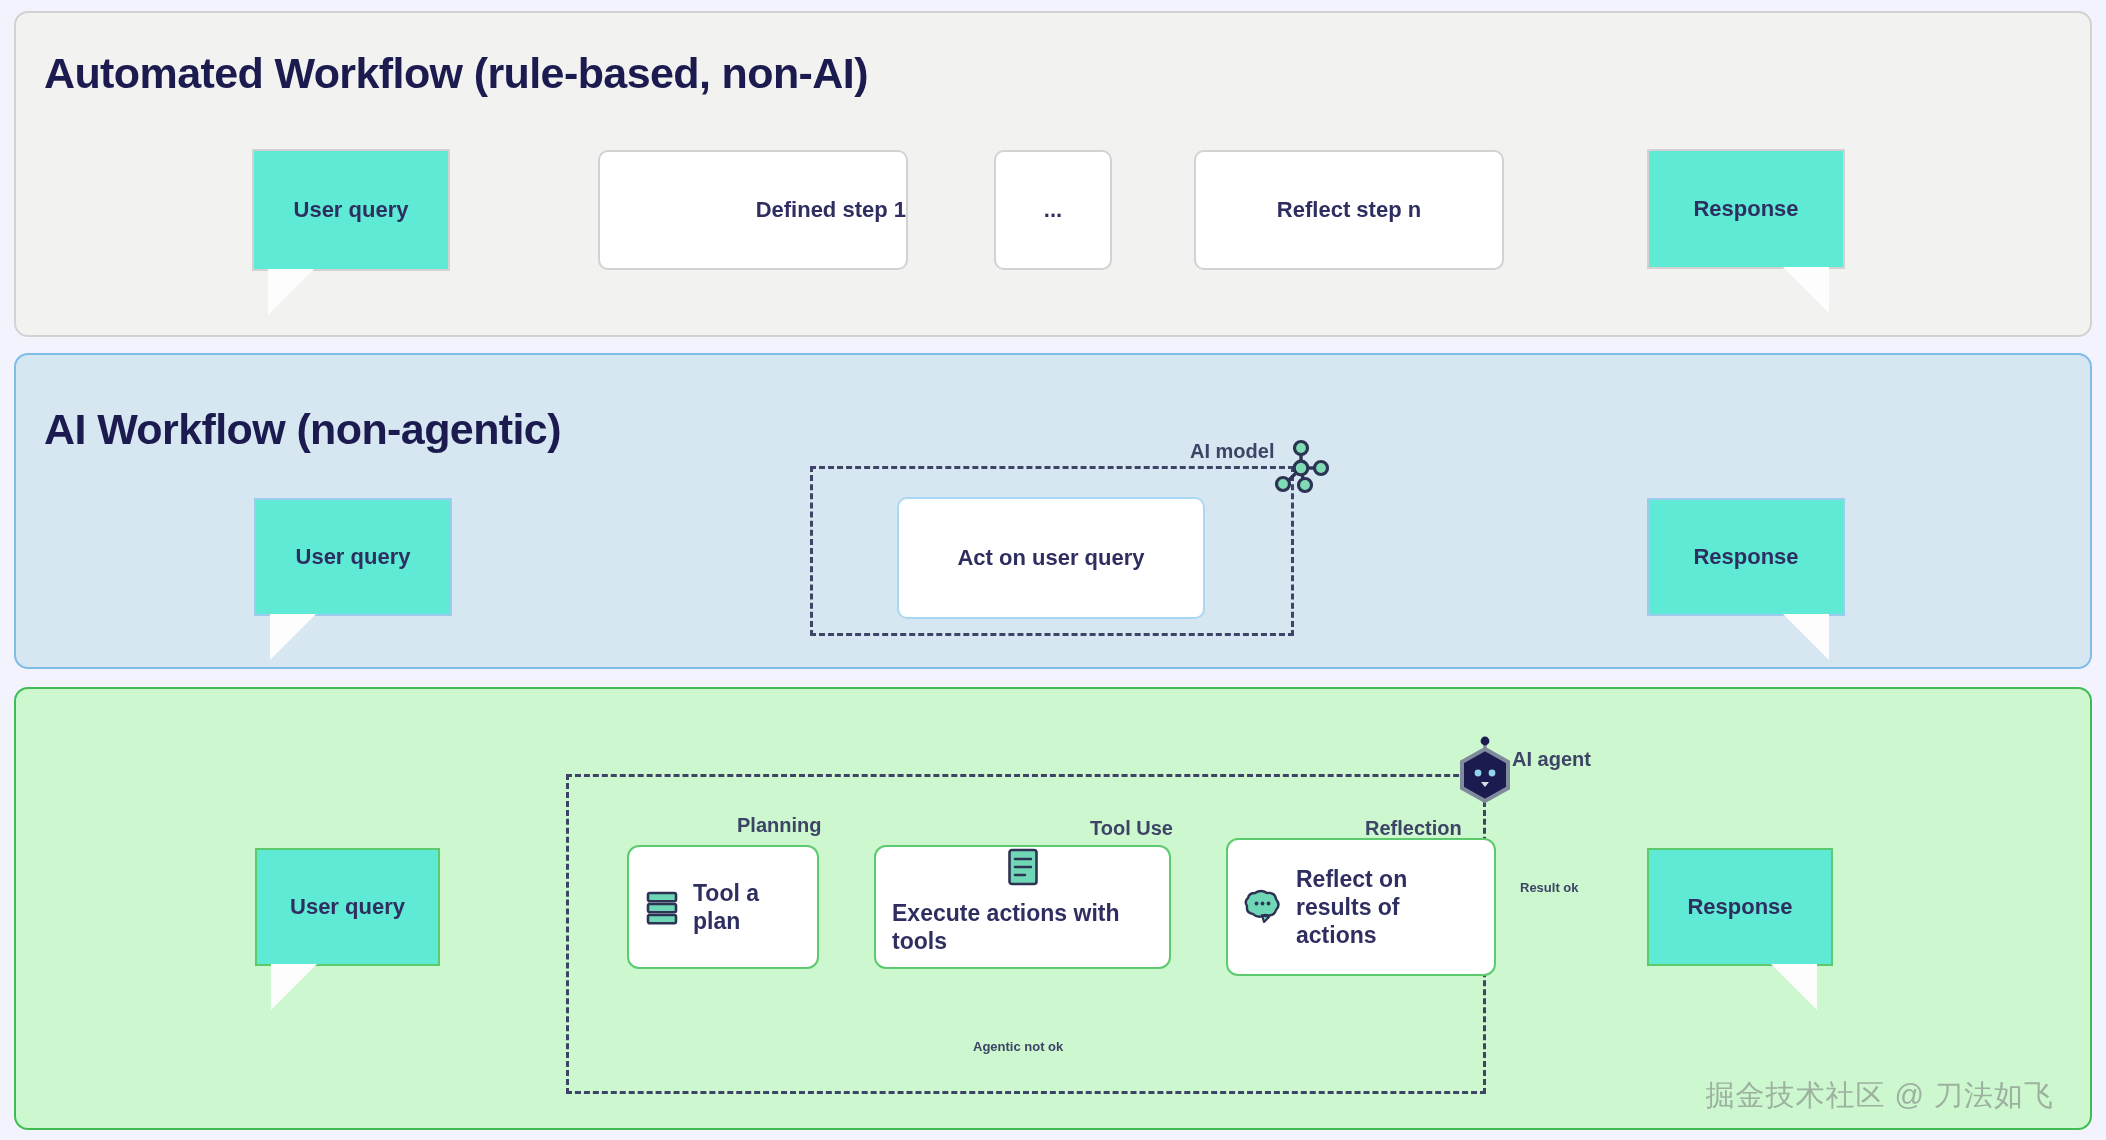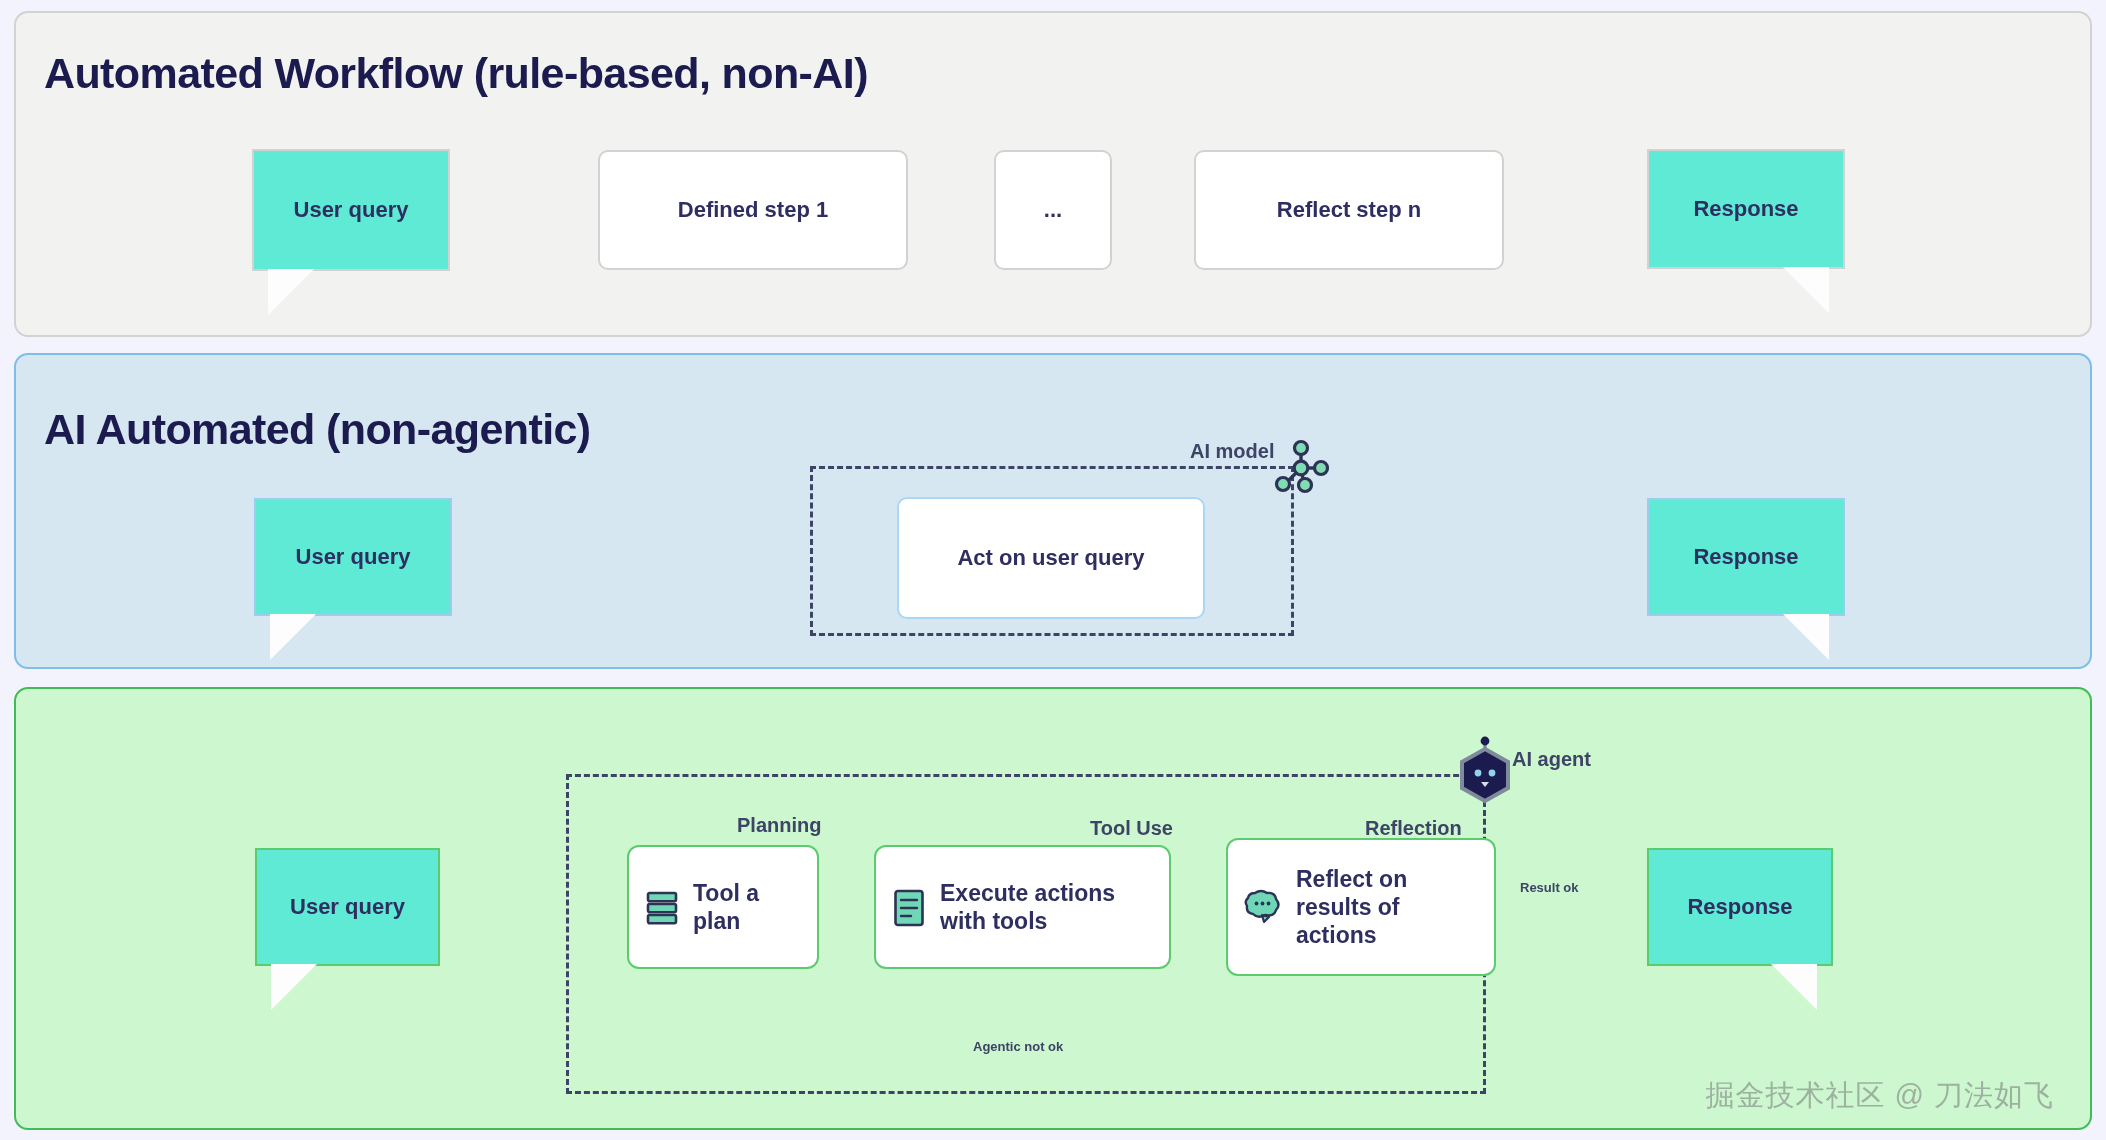--- a/index.html
+++ b/index.html
@@ -223,39 +223,39 @@
   </svg>
 
   <div class="panel" id="panel-automated"></div>
 
   <div class="panel-title" id="title-automated">Automated Workflow (rule-based, non-AI)</div>
 
   <div class="bubble tail-left" style="left:252px; top:149px; width:198px; height:122px; --bc:#d2d2d2; border:2px solid #d2d2d2;">
     <span>User query</span>
   </div>
 
-  <div class="procbox" style="left:598px; top:150px; width:310px; height:120px; border:2px solid #d2d2d2;">
+  <div class="procbox" style="left:598px; top:150px; width:310px; height:120px; border:2px solid #d2d2d2;justify-content:flex-end;">
     <span>Defined step 1</span>
   </div>
 
   <div class="procbox" style="left:994px; top:150px; width:118px; height:120px; border:2px solid #d2d2d2;">
     <span>...</span>
   </div>
 
   <div class="procbox" style="left:1194px; top:150px; width:310px; height:120px; border:2px solid #d2d2d2;">
     <span>Reflect step n</span>
   </div>
 
   <div class="bubble tail-right" style="left:1647px; top:149px; width:198px; height:120px; --bc:#d2d2d2; border:2px solid #d2d2d2;">
     <span>Response</span>
   </div>
 
   <div class="panel" id="panel-aiworkflow"></div>
 
-  <div class="panel-title" id="title-aiworkflow" style="top:405px;">AI Automated (non-agentic)</div>
+  <div class="panel-title" id="title-aiworkflow" style="top:405px;">AI Workflow (non-agentic)</div>
 
   <div class="bubble tail-left" style="left:254px; top:498px; width:198px; height:118px; --bc:#9dcdee; border:2px solid #9dcdee;">
     <span>User query</span>
   </div>
 
   <div class="dashbox" style="left:810px; top:466px; width:484px; height:170px;"></div>
 
   <div class="procbox" style="left:897px; top:497px; width:308px; height:122px; border:2px solid #a8d8f4;">
     <span>Act on user query</span>
   </div>
@@ -303,21 +303,21 @@
         <g fill="#6fd7b6" stroke="#2d3354" stroke-width="2.6">
           <rect x="3" y="3" width="28" height="8.2" rx="1.6"></rect>
           <rect x="3" y="14" width="28" height="8.2" rx="1.6"></rect>
           <rect x="3" y="25" width="28" height="8.2" rx="1.6"></rect>
         </g>
       </svg>
     </span>
     <span class="lbl">Tool a plan</span>
   </div>
 
-  <div class="agentbox" style="left:874px; top:845px; width:297px; height:124px;">
+  <div class="agentbox" style="left:874px; top:845px; width:297px; height:124px;flex-direction:column;">
     <span class="icon-holder" style="position:relative; width:34px; height:38px; flex:0 0 34px;">
       <svg width="34" height="40" viewBox="0 0 34 40">
         <rect x="3.5" y="3" width="27" height="34" rx="2.5" fill="#6fd7b6" stroke="#2d3354" stroke-width="2.6"></rect>
         <g stroke="#2d3354" stroke-width="2.4" stroke-linecap="round">
           <line x1="9" y1="12" x2="25" y2="12"></line>
           <line x1="9" y1="20" x2="25" y2="20"></line>
           <line x1="9" y1="28" x2="19" y2="28"></line>
         </g>
       </svg>
     </span>

